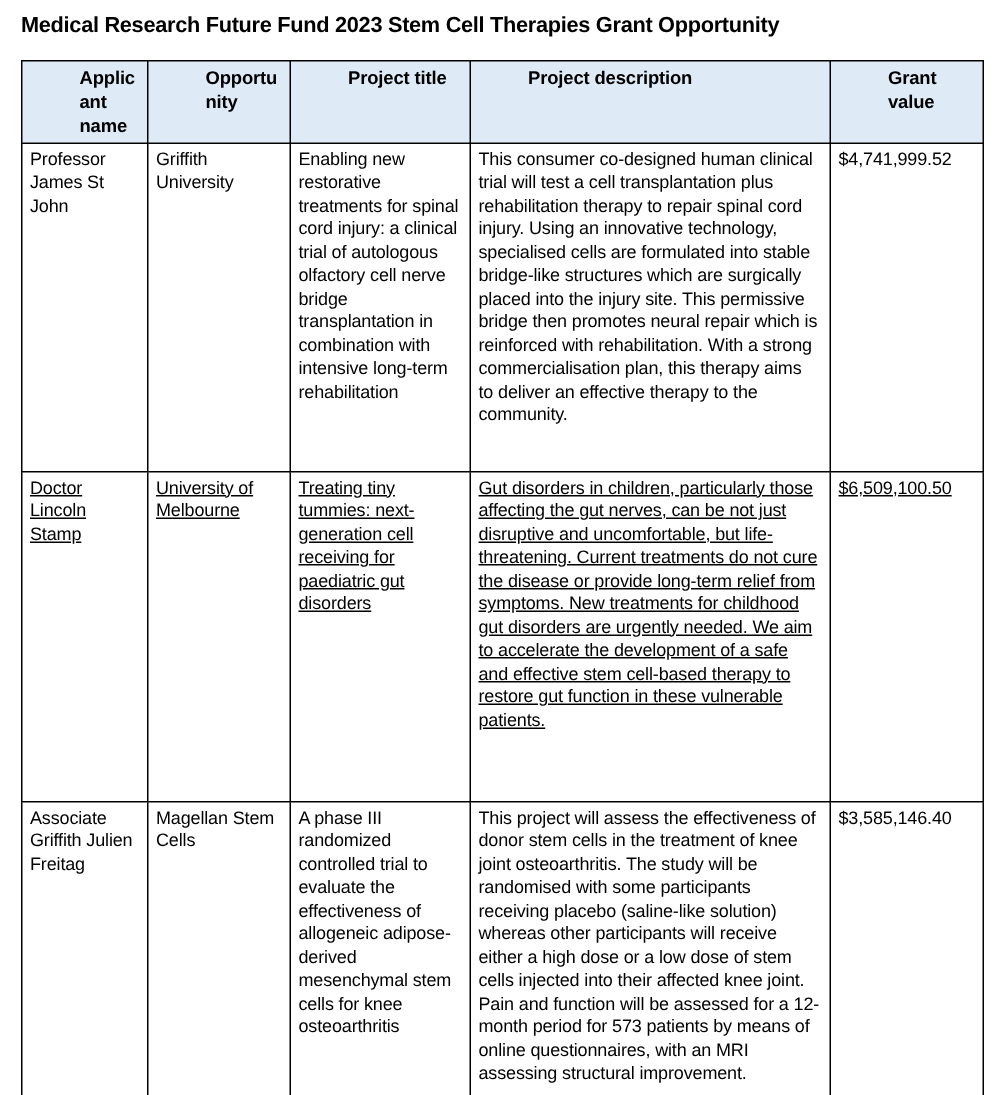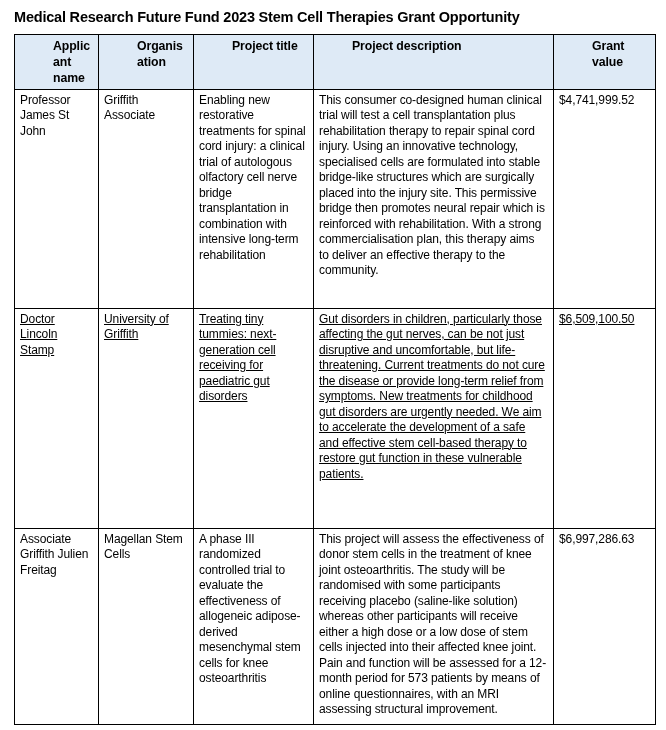--- a/index.html
+++ b/index.html
@@ -16,21 +16,21 @@
   .page {
     width: 666px;
     height: 730px;
     padding: 9px 11px 0 14px;
   }
   .doc-title {
     font-weight: bold;
     font-size: 14.5px;
     line-height: 17.5px;
     letter-spacing: -0.2px;
-    margin-bottom: 7px;
+    margin-bottom: 13px;
   }
   table.grants {
     border-collapse: collapse;
     table-layout: fixed;
     width: 641px;
   }
   table.grants th,
   table.grants td {
     border: 1px solid #000000;
     vertical-align: top;
@@ -72,44 +72,44 @@
     <colgroup>
       <col class="col-applicant">
       <col class="col-organisation">
       <col class="col-title">
       <col class="col-description">
       <col class="col-value">
     </colgroup>
     <thead>
       <tr class="header-row">
         <th>Applicant name</th>
-        <th>Organisation</th>
+        <th>Opportunity</th>
         <th>Project title</th>
         <th>Project description</th>
         <th>Grant value</th>
       </tr>
     </thead>
     <tbody>
       <tr class="row-0">
         <td>Professor James St John</td>
-        <td>Griffith Associate</td>
+        <td>Griffith University</td>
         <td>Enabling new restorative treatments for spinal cord injury: a clinical trial of autologous olfactory cell nerve bridge transplantation in combination with intensive long-term rehabilitation</td>
         <td>This consumer co-designed human clinical trial will test a cell transplantation plus rehabilitation therapy to repair spinal cord injury. Using an innovative technology, specialised cells are formulated into stable bridge-like structures which are surgically placed into the injury site. This permissive bridge then promotes neural repair which is reinforced with rehabilitation. With a strong commercialisation plan, this therapy aims to deliver an effective therapy to the community.</td>
         <td>$4,741,999.52</td>
       </tr>
       <tr class="row-1">
         <td>Doctor Lincoln Stamp</td>
-        <td>University of Griffith</td>
+        <td>University of Melbourne</td>
         <td>Treating tiny tummies: next-generation cell receiving for paediatric gut disorders</td>
         <td>Gut disorders in children, particularly those affecting the gut nerves, can be not just disruptive and uncomfortable, but life-threatening. Current treatments do not cure the disease or provide long-term relief from symptoms. New treatments for childhood gut disorders are urgently needed. We aim to accelerate the development of a safe and effective stem cell-based therapy to restore gut function in these vulnerable patients.</td>
         <td>$6,509,100.50</td>
       </tr>
       <tr class="row-2">
         <td>Associate Griffith Julien Freitag</td>
         <td>Magellan Stem Cells</td>
         <td>A phase III randomized controlled trial to evaluate the effectiveness of allogeneic adipose-derived mesenchymal stem cells for knee osteoarthritis</td>
         <td>This project will assess the effectiveness of donor stem cells in the treatment of knee joint osteoarthritis. The study will be randomised with some participants receiving placebo (saline-like solution) whereas other participants will receive either a high dose or a low dose of stem cells injected into their affected knee joint. Pain and function will be assessed for a 12-month period for 573 patients by means of online questionnaires, with an MRI assessing structural improvement.</td>
-        <td>$6,997,286.63</td>
+        <td>$3,585,146.40</td>
       </tr>
     </tbody>
   </table>
 
 </div>
 
 </body></html>

